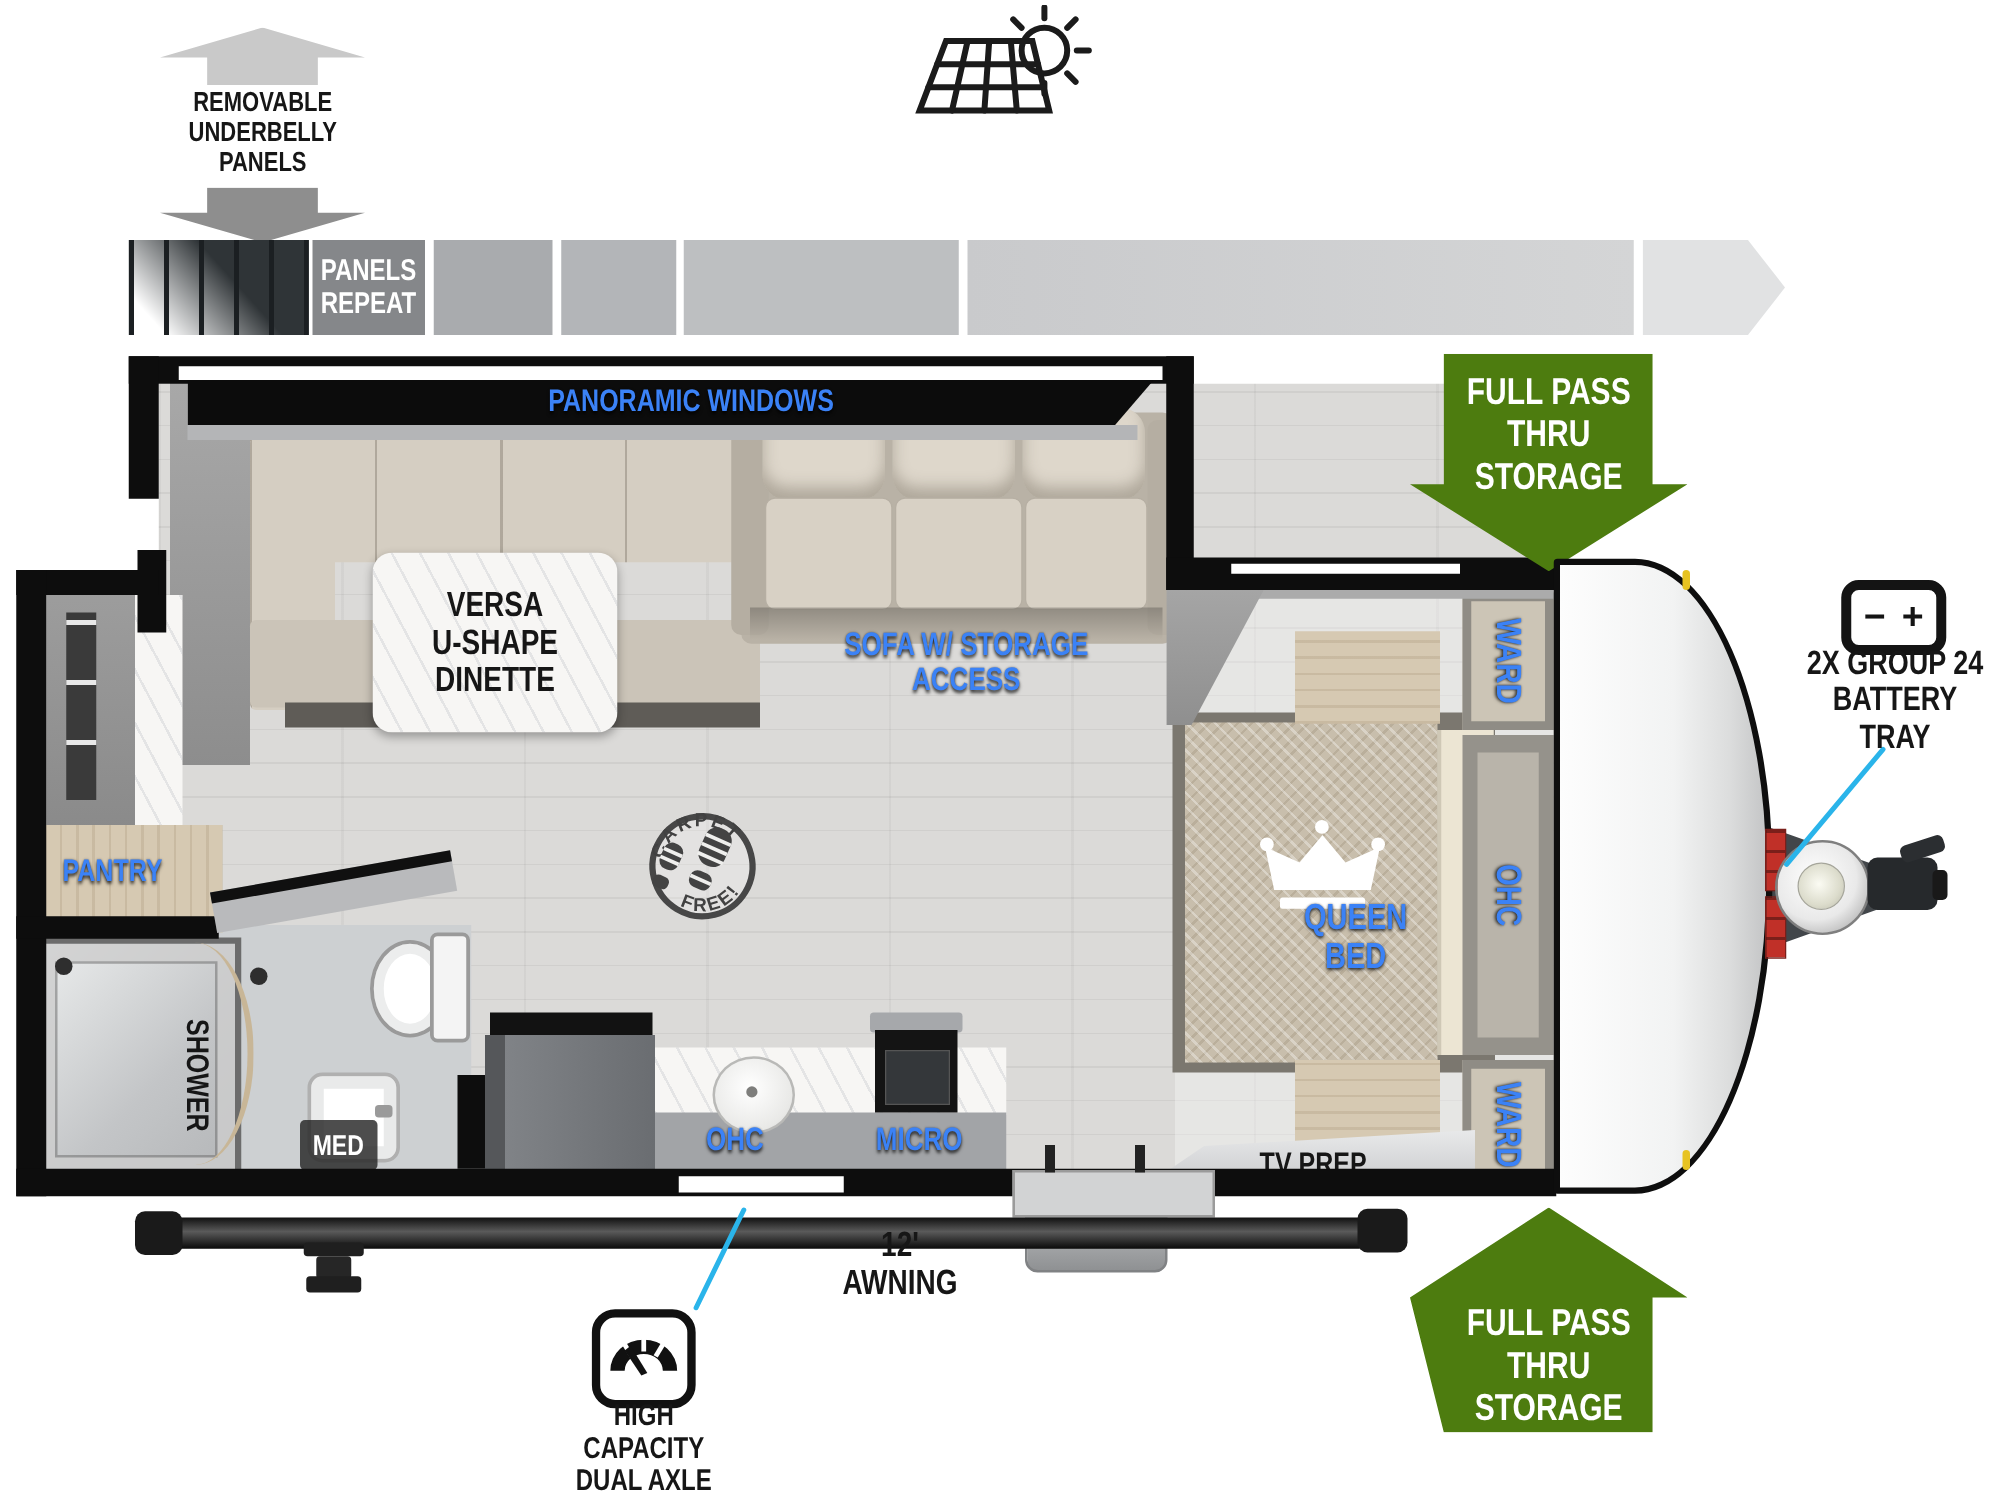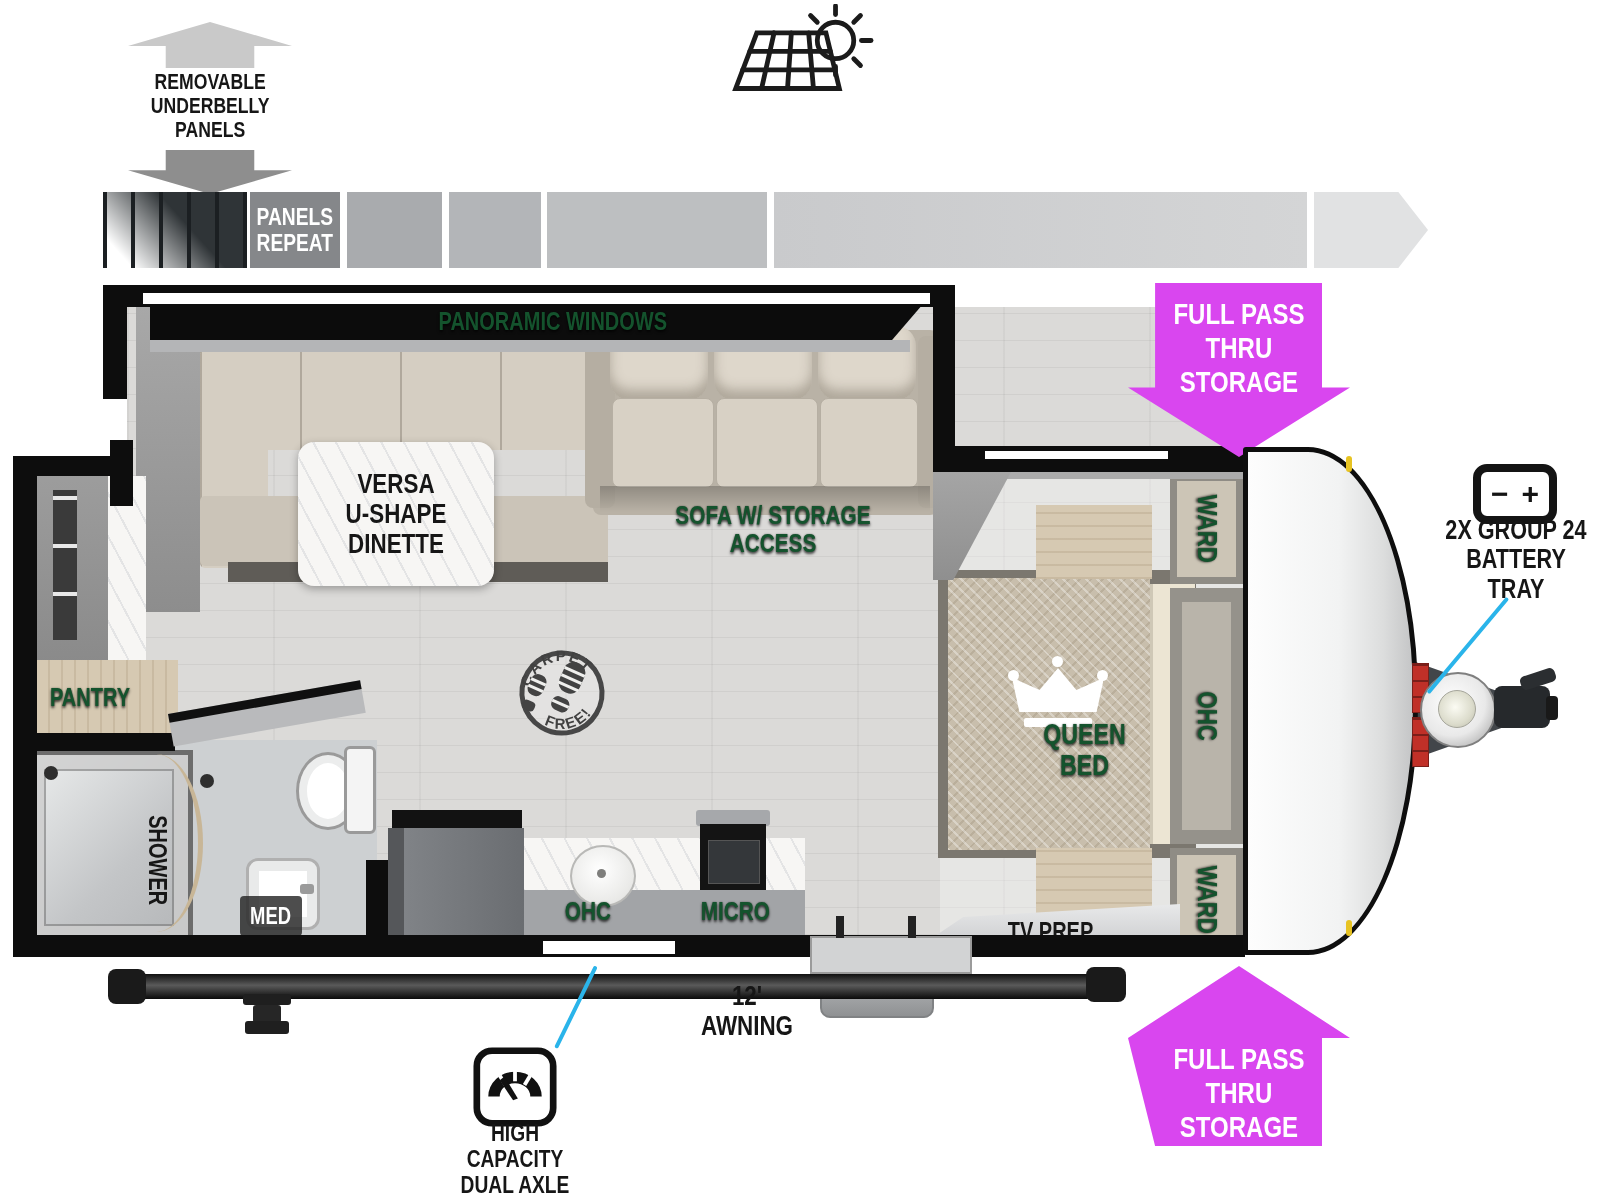--- a/index.html
+++ b/index.html
@@ -2,35 +2,35 @@
 <html><head>
 <meta charset="utf-8">
 <style>
   html,body{margin:0;padding:0;background:#ffffff;}
   #canvas{position:relative;width:1600px;height:1194px;background:#ffffff;overflow:hidden;
           font-family:"Liberation Sans",sans-serif;}
   .abs{position:absolute;}
   .lbl{position:absolute;display:flex;align-items:center;justify-content:center;text-align:center;
        font-weight:bold;line-height:1.08;}
   .t{display:inline-block;transform:scaleX(.8);white-space:pre-line;}
-  .white{color:#14532d;text-shadow:0 2px 3px rgba(0,0,0,.7),0 0 2px rgba(0,0,0,.45);}
+  .white{color:#3b82f6;text-shadow:0 2px 3px rgba(0,0,0,.7),0 0 2px rgba(0,0,0,.45);}
   .blacktxt{color:#161616;}
   .vert{writing-mode:vertical-rl;}
   .vert .t{transform:scaleY(.8);}
   .wall{background:#0d0d0d;}
   .marble{background:#f7f6f4;background-image:repeating-linear-gradient(62deg,rgba(160,165,175,.22) 0 2px,transparent 2px 20px);}
   .wood{background:#d6c9b2;background-image:repeating-linear-gradient(90deg,rgba(120,95,60,.14) 0 2px,transparent 2px 13px);}
   .floor{background:#dbdad8;
     background-image:repeating-linear-gradient(0deg,rgba(0,0,0,.05) 0 1px,transparent 1px 27px),
                      repeating-linear-gradient(90deg,rgba(0,0,0,.035) 0 2px,transparent 2px 146px);}
   .cush{background:#d5cec2;background-image:repeating-linear-gradient(90deg,rgba(90,80,68,.3) 0 2px,transparent 2px 100px);border-radius:5px;}
   .herring{background:#c8beac;
     background-image:repeating-linear-gradient(45deg,rgba(255,255,255,.32) 0 2px,transparent 2px 8px),
                      repeating-linear-gradient(-45deg,rgba(135,120,95,.22) 0 2px,transparent 2px 8px);}
-  .bluearrow{background:#d946ef;color:#fff;font-weight:bold;text-align:center;}
+  .bluearrow{background:#4d7c0f;color:#fff;font-weight:bold;text-align:center;}
   .seg{position:absolute;top:192px;height:76px;}
 </style>
 </head>
 <body>
 
 <div id="canvas">
 
   <div class="abs" style="left:128px;top:22px;width:164px;height:46px;background:#c9c9c9;
               clip-path:polygon(50% 0,100% 52%,77% 52%,77% 100%,23% 100%,23% 52%,0 52%);"></div>
   <div class="lbl blacktxt" style="left:95px;top:62px;width:230px;height:88px;font-size:22px;">
@@ -280,21 +280,21 @@
 BATTERY TRAY</span>
   </div>
 
   <div class="abs" style="left:118px;top:974px;width:975px;height:25px;border-radius:6px;
               background:linear-gradient(180deg,#101010,#5a5a5a 45%,#0a0a0a);"></div>
   <div class="abs" style="left:108px;top:969px;width:38px;height:35px;background:#1a1a1a;border-radius:8px;"></div>
   <div class="abs" style="left:1086px;top:967px;width:40px;height:35px;background:#1a1a1a;border-radius:8px;"></div>
   <div class="abs" style="left:243px;top:994px;width:48px;height:11px;background:#1f1f1f;border-radius:3px;"></div>
   <div class="abs" style="left:253px;top:1005px;width:28px;height:18px;background:#262626;border-radius:3px;"></div>
   <div class="abs" style="left:245px;top:1021px;width:44px;height:13px;background:#1f1f1f;border-radius:3px;"></div>
-  <div class="lbl blacktxt" style="left:682px;top:993px;width:130px;height:36px;font-size:28px;">
+  <div class="lbl blacktxt" style="left:655px;top:993px;width:130px;height:36px;font-size:28px;">
     <span class="t">12' AWNING</span>
   </div>
 
   <div class="abs" style="left:554px;top:957px;width:4px;height:91px;background:#2ab4ea;border-radius:2px;
               transform:rotate(26deg);transform-origin:bottom center;"></div>
   <svg class="abs" style="left:473px;top:1046px;" width="84" height="82" viewBox="0 0 88 84">
     <rect x="4" y="4" width="80" height="76" rx="16" fill="#ffffff" stroke="#111111" stroke-width="7"></rect>
     <path d="M16,52 A28,26 0 0 1 72,52 L60,52 A16,14 0 0 0 28,52 Z" fill="#111111"></path>
     <g stroke="#ffffff" stroke-width="4">
       <line x1="44" y1="24" x2="44" y2="36"></line>

